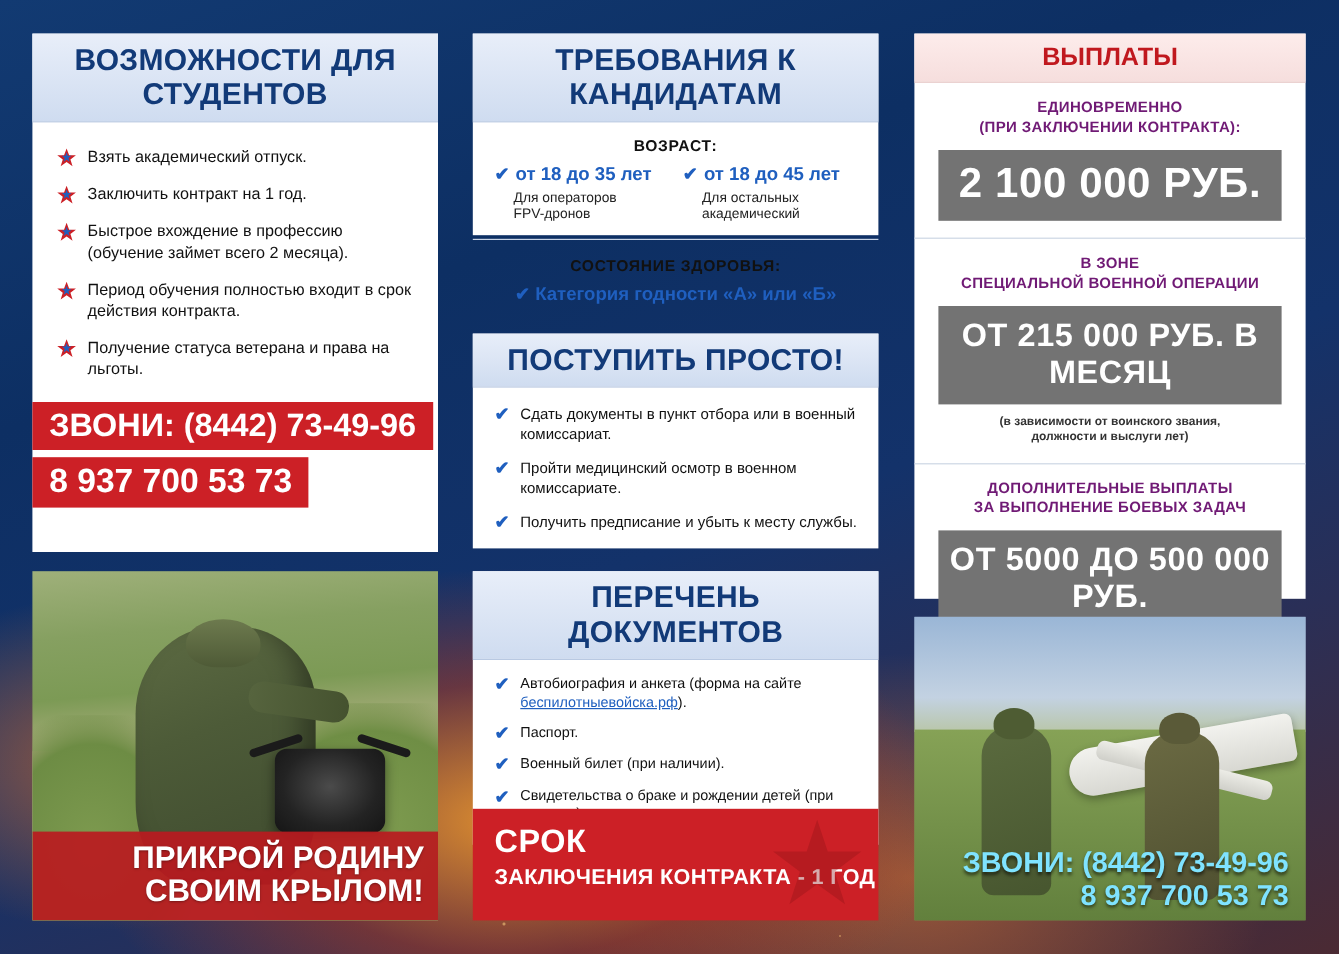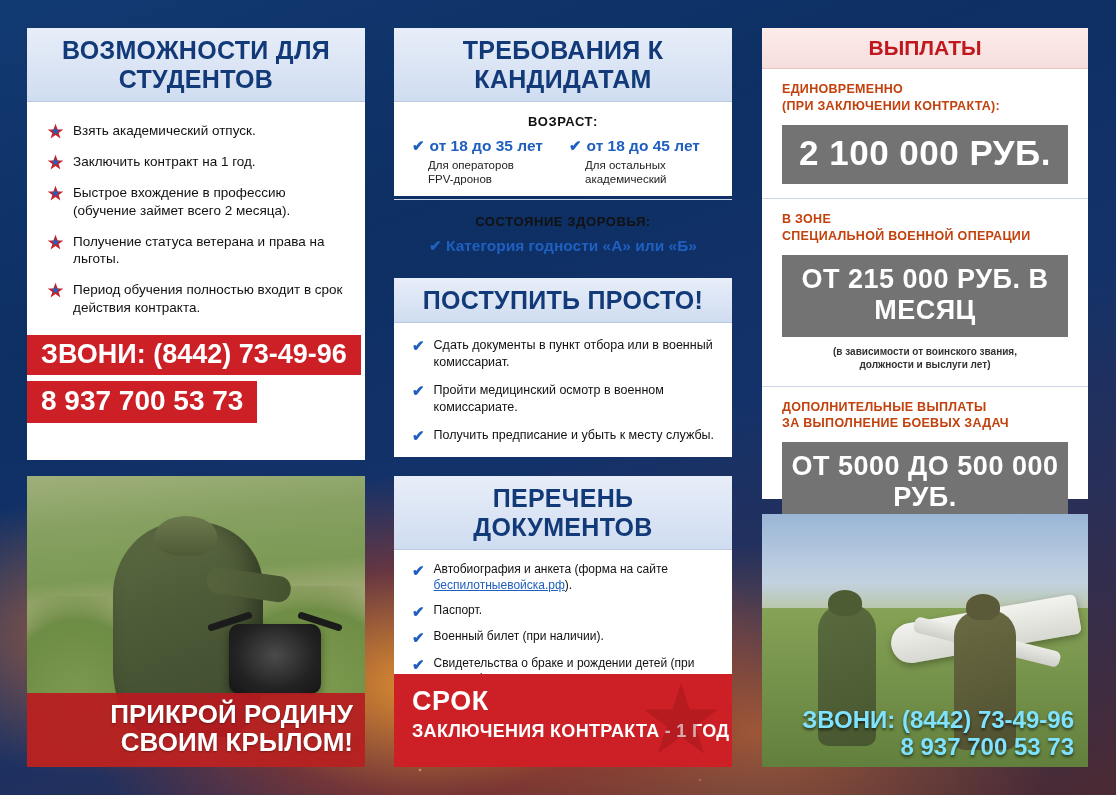--- a/index.html
+++ b/index.html
@@ -161,21 +161,21 @@
   #term-banner .t2 { color: #fff; font-weight: bold; font-size: 18px; padding: 4px 0 0 18px; letter-spacing: .3px; }
 
   
   #card-pay { left: 762px; top: 28px; width: 326px; height: 471px; }
   #pay-hdr {
     background: linear-gradient(180deg, #fdeceb 0%, #f6dedd 100%);
     color: #c0181e; font-weight: bold; font-size: 21px; text-align: center;
     padding: 8px 12px 8px; border-bottom: 1px solid #e6c7c6;
   }
   .pay-sec { padding: 12px 20px 14px; }
-  .pay-label { text-align: left; font-weight: bold; font-size: 12.5px; color: #c2410c; line-height: 1.35; letter-spacing: .3px; }
+  .pay-label { text-align: center; font-weight: bold; font-size: 12.5px; color: #701a75; line-height: 1.35; letter-spacing: .3px; }
   .pay-big {
     margin-top: 10px; background: #737373; color: #fff; text-align: center;
     font-weight: bold; font-size: 35px; padding: 8px 4px 11px; letter-spacing: .5px;
   }
   .pay-big.m { font-size: 27px; padding: 9px 4px 11px; }
   .pay-note { text-align: center; font-size: 10px; color: #333; line-height: 1.35; margin-top: 8px; font-weight: bold; }
   .pay-div { height: 1px; background: #ccd6e4; margin: 0 0; }
 
   #photo-right {
     position: absolute; left: 762px; top: 514px; width: 326px; height: 253px;
@@ -252,28 +252,28 @@
             <polygon points="12,1 15,9 23,9 16.5,14 19,22 12,17 5,22 7.5,14 1,9 9,9" fill="#cc2026"></polygon>
             <polygon points="12,5.5 13.4,9.6 17.6,9.6 14.2,12.3 15.4,16.5 12,14 8.6,16.5 9.8,12.3 6.4,9.6 10.6,9.6" fill="#1f5fbf"></polygon>
           </svg>
           <div class="li-txt">Быстрое вхождение в профессию (обучение займет всего 2 месяца).</div>
         </div>
         <div class="li">
           <svg class="star-ico" viewBox="0 0 24 24">
             <polygon points="12,1 15,9 23,9 16.5,14 19,22 12,17 5,22 7.5,14 1,9 9,9" fill="#cc2026"></polygon>
             <polygon points="12,5.5 13.4,9.6 17.6,9.6 14.2,12.3 15.4,16.5 12,14 8.6,16.5 9.8,12.3 6.4,9.6 10.6,9.6" fill="#1f5fbf"></polygon>
           </svg>
-          <div class="li-txt">Получение статуса ветерана и права на льготы.</div>
+          <div class="li-txt">Период обучения полностью входит в срок действия контракта.</div>
         </div>
         <div class="li">
           <svg class="star-ico" viewBox="0 0 24 24">
             <polygon points="12,1 15,9 23,9 16.5,14 19,22 12,17 5,22 7.5,14 1,9 9,9" fill="#cc2026"></polygon>
             <polygon points="12,5.5 13.4,9.6 17.6,9.6 14.2,12.3 15.4,16.5 12,14 8.6,16.5 9.8,12.3 6.4,9.6 10.6,9.6" fill="#1f5fbf"></polygon>
           </svg>
-          <div class="li-txt">Период обучения полностью входит в срок действия контракта.</div>
+          <div class="li-txt">Получение статуса ветерана и права на льготы.</div>
         </div>
       </div>
   </div>
 </div>
 
 <div id="phone-block">
   <div class="phone-red">ЗВОНИ: (8442) 73-49-96</div>
   <div class="phone-red second">8 937 700 53 73</div>
 </div>
 

